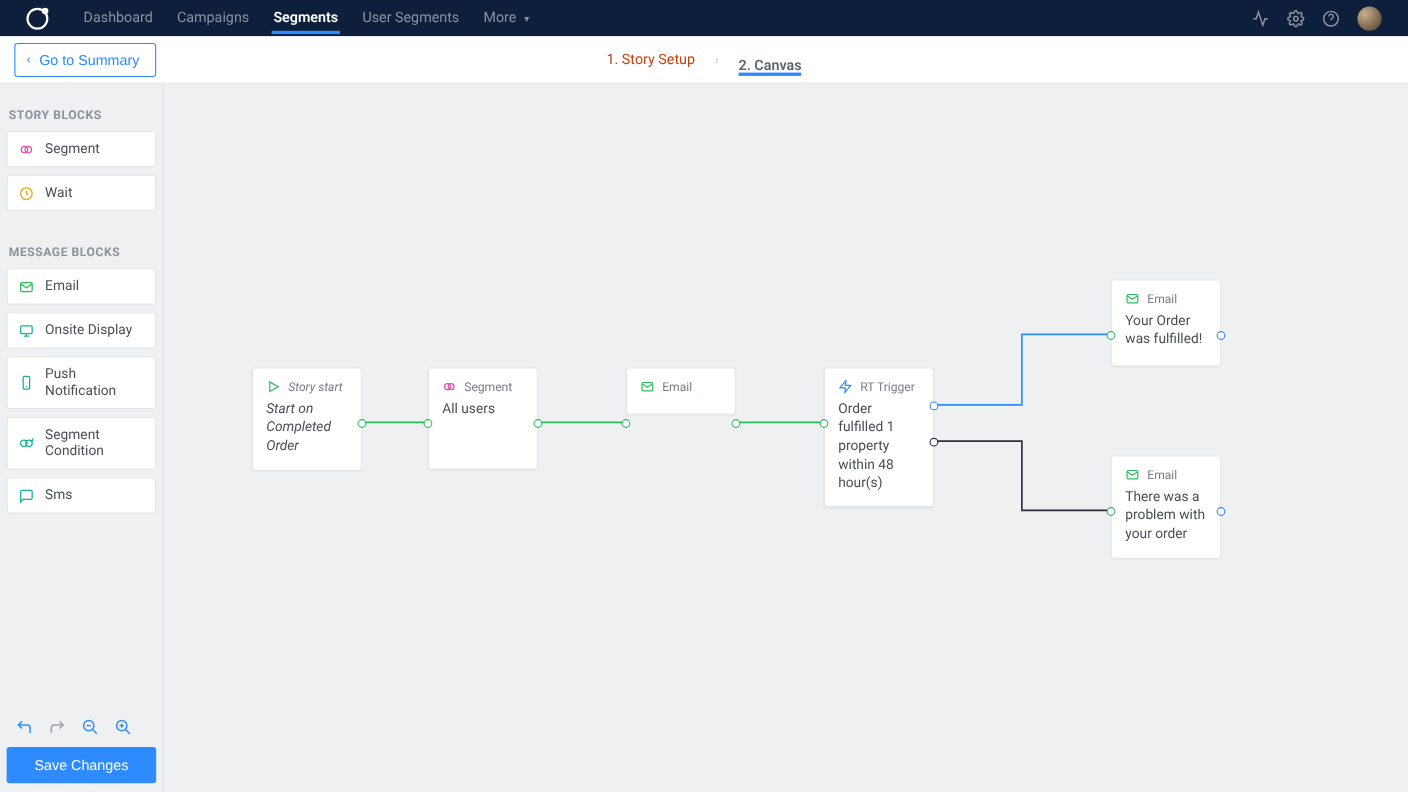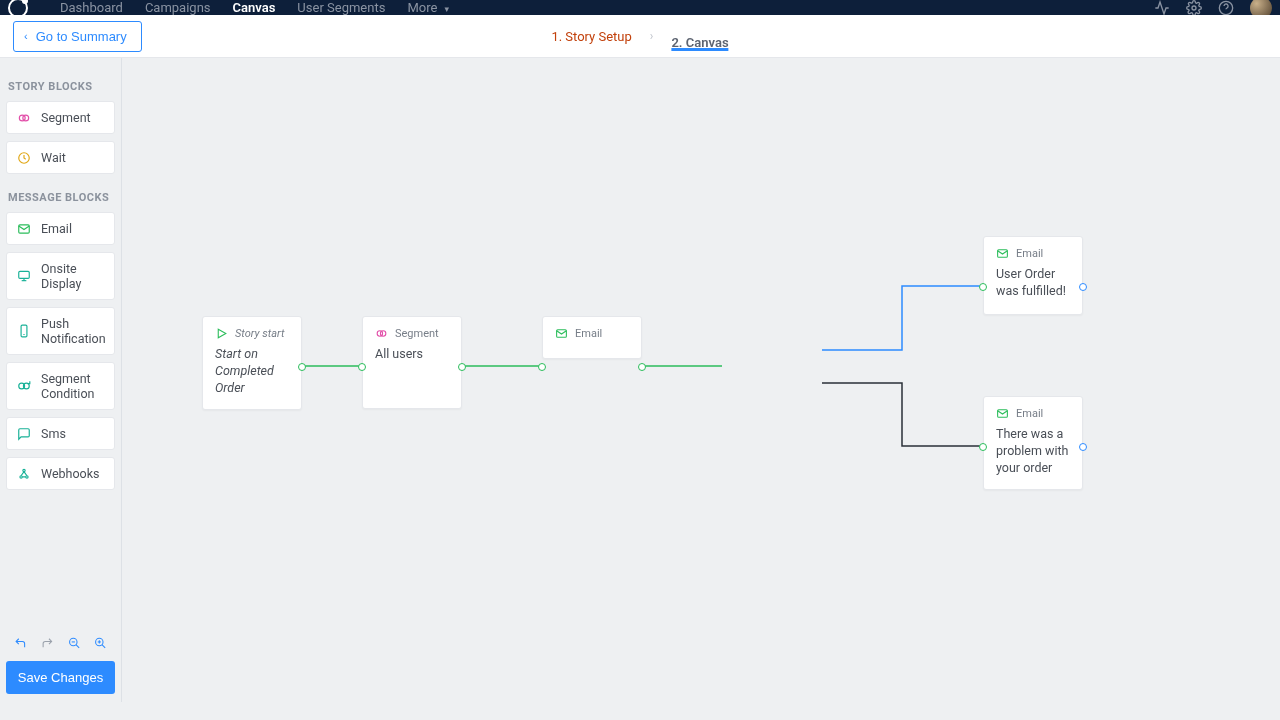--- a/index.html
+++ b/index.html
@@ -9,25 +9,25 @@
     color: #333;
     background: #eef0f2;
     width: 1280px;
     height: 720px;
     overflow: hidden;
     position: relative;
   }
 
   
   .topnav {
-    height: 15px;
+    height: 33px;
     background: #0d1f3a;
     display: flex;
     align-items: center;
-    padding: 0 8px;
+    padding: 0 24px;
   }
   .logo-circle {
     width: 20px; height: 20px;
     border: 2px solid #fff;
     border-radius: 50%;
     margin-right: 22px;
     position: relative;
   }
   .logo-circle::after {
     content: "";
@@ -105,21 +105,21 @@
     background: #2d8bff;
   }
   .crumb-sep { color: #c0c5cc; font-size: 12px; }
 
   
   .main {
     display: flex;
     height: calc(720px - 33px - 43px);
   }
   .sidebar {
-    width: 122px;
+    width: 149px;
     background: #eef0f2;
     border-right: 1px solid #dde1e6;
     padding: 14px 6px 0 6px;
     position: relative;
     display: flex;
     flex-direction: column;
   }
   .side-heading {
     font-size: 11px;
     letter-spacing: 0.5px;
@@ -222,21 +222,21 @@
   .c-grey { color: #9ba2ac; }
 </style>
 </head>
 <body>
 
 <div class="topnav">
   <div class="logo-circle"></div>
   <div class="nav-items">
     <div class="nav-item">Dashboard</div>
     <div class="nav-item">Campaigns</div>
-    <div class="nav-item active">Canvas</div>
+    <div class="nav-item active">Segments</div>
     <div class="nav-item">User Segments</div>
     <div class="nav-item">
       <span>More</span>
       <span class="chev">▾</span>
     </div>
   </div>
   <div class="nav-spacer"></div>
   <div class="nav-icon">
     <svg viewBox="0 0 24 24" fill="none" stroke="currentColor" stroke-width="2">
         <polyline points="22 12 18 12 15 21 9 3 6 12 2 12"></polyline>
@@ -283,21 +283,21 @@
       <span>Segment</span>
     </div>
     <div class="block-item">
       <svg class="c-yellow" viewBox="0 0 24 24" fill="none" stroke="currentColor" stroke-width="2">
           <circle cx="12" cy="12" r="9"></circle>
           <polyline points="12 7 12 12 15 14"></polyline>
         </svg>
       <span>Wait</span>
     </div>
 
-    <div class="side-heading" style="margin-top:10px;">MESSAGE BLOCKS</div>
+    <div class="side-heading" style="margin-top:24px;">MESSAGE BLOCKS</div>
 
     <div class="block-item">
       <svg class="c-green" viewBox="0 0 24 24" fill="none" stroke="currentColor" stroke-width="2">
           <rect x="3" y="5" width="18" height="14" rx="2"></rect>
           <polyline points="3 7 12 13 21 7"></polyline>
         </svg>
       <span>Email</span>
     </div>
     <div class="block-item">
       <svg class="c-teal" viewBox="0 0 24 24" fill="none" stroke="currentColor" stroke-width="2">
@@ -320,29 +320,20 @@
           <circle cx="16" cy="12" r="5"></circle>
           <polyline points="18 8 22 8 22 4"></polyline>
         </svg>
       <span>Segment Condition</span>
     </div>
     <div class="block-item">
       <svg class="c-teal" viewBox="0 0 24 24" fill="none" stroke="currentColor" stroke-width="2">
           <path d="M21 15a2 2 0 0 1-2 2H7l-4 4V5a2 2 0 0 1 2-2h14a2 2 0 0 1 2 2z"></path>
         </svg>
       <span>Sms</span>
-    </div>
-    <div class="block-item">
-      <svg class="c-teal" viewBox="0 0 24 24" fill="none" stroke="currentColor" stroke-width="2">
-          <circle cx="7" cy="17" r="2"></circle>
-          <circle cx="17" cy="17" r="2"></circle>
-          <circle cx="12" cy="6" r="2"></circle>
-          <path d="M12 8l-5 7M12 8l5 7M9 17h6"></path>
-        </svg>
-      <span>Webhooks</span>
     </div>
 
     <div class="side-bottom">
       <div class="tool-row">
         <svg class="c-blue" viewBox="0 0 24 24" fill="none" stroke="currentColor" stroke-width="2">
             <polyline points="9 14 4 9 9 4"></polyline>
             <path d="M20 20v-7a4 4 0 0 0-4-4H4"></path>
           </svg>
         <svg class="c-grey" viewBox="0 0 24 24" fill="none" stroke="currentColor" stroke-width="2">
             <polyline points="15 14 20 9 15 4"></polyline>
@@ -405,30 +396,42 @@
         <svg class="c-green" viewBox="0 0 24 24" fill="none" stroke="currentColor" stroke-width="2">
             <rect x="3" y="5" width="18" height="14" rx="2"></rect>
             <polyline points="3 7 12 13 21 7"></polyline>
           </svg>
         <span>Email</span>
       </div>
       <div class="port green" style="left:-5px; top:46px;"></div>
       <div class="port green" style="right:-5px; top:46px;"></div>
     </div>
 
+    <div class="node" style="left:600px; top:258px;">
+      <div class="node-head">
+        <svg class="c-blue" viewBox="0 0 24 24" fill="none" stroke="currentColor" stroke-width="2">
+            <polygon points="13 2 3 14 12 14 11 22 21 10 12 10 13 2"></polygon>
+          </svg>
+        <span>RT Trigger</span>
+      </div>
+      <div class="node-body">Order fulfilled 1 property within 48 hour(s)</div>
+      <div class="port green" style="left:-5px; top:46px;"></div>
+      <div class="port blue" style="right:-5px; top:30px;"></div>
+      <div class="port dark" style="right:-5px; top:63px;"></div>
+    </div>
 
     <div class="node" style="left:861px; top:178px;">
       <div class="node-head">
         <svg class="c-green" viewBox="0 0 24 24" fill="none" stroke="currentColor" stroke-width="2">
             <rect x="3" y="5" width="18" height="14" rx="2"></rect>
             <polyline points="3 7 12 13 21 7"></polyline>
           </svg>
         <span>Email</span>
       </div>
-      <div class="node-body" style="min-height:36px;">User Order was fulfilled!</div>
+      <div class="node-body" style="min-height:36px;">Your Order was fulfilled!</div>
       <div class="port green" style="left:-5px; top:46px;"></div>
       <div class="port blue" style="right:-5px; top:46px;"></div>
     </div>
 
     <div class="node" style="left:861px; top:338px;">
       <div class="node-head">
         <svg class="c-green" viewBox="0 0 24 24" fill="none" stroke="currentColor" stroke-width="2">
             <rect x="3" y="5" width="18" height="14" rx="2"></rect>
             <polyline points="3 7 12 13 21 7"></polyline>
           </svg>

